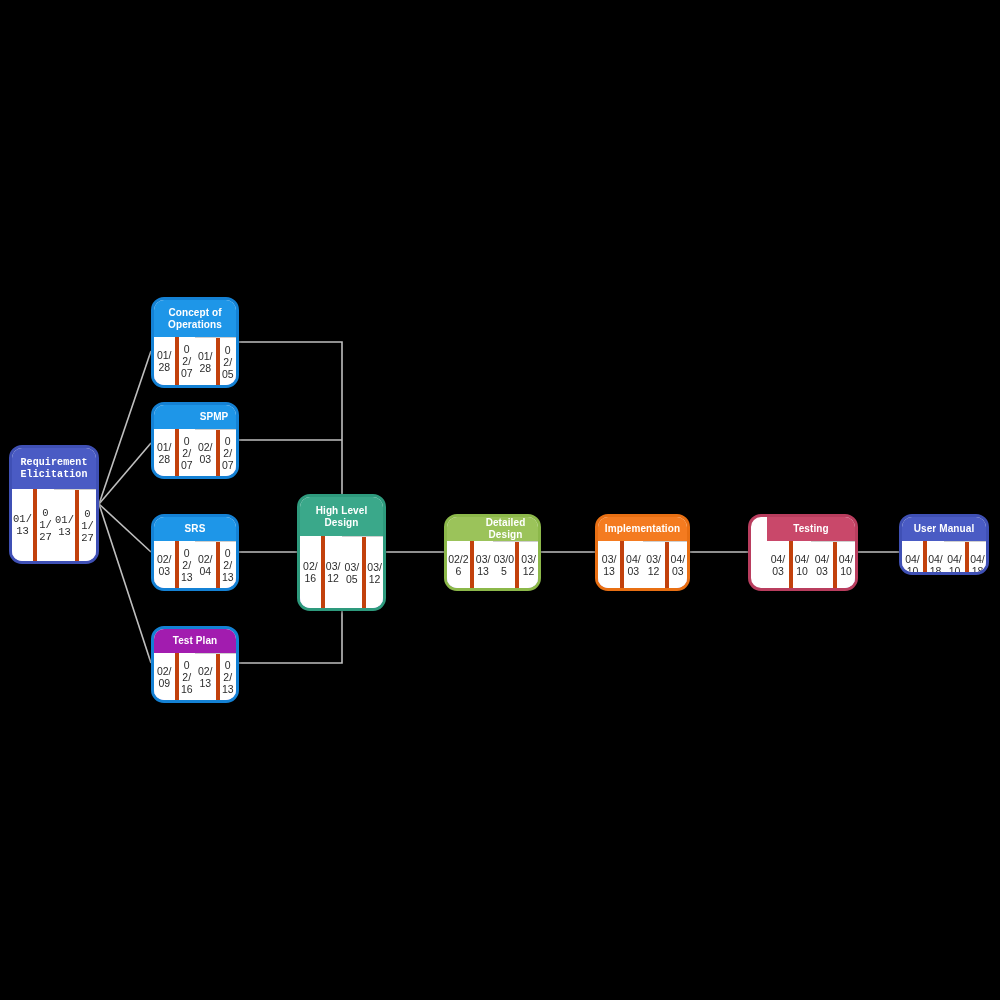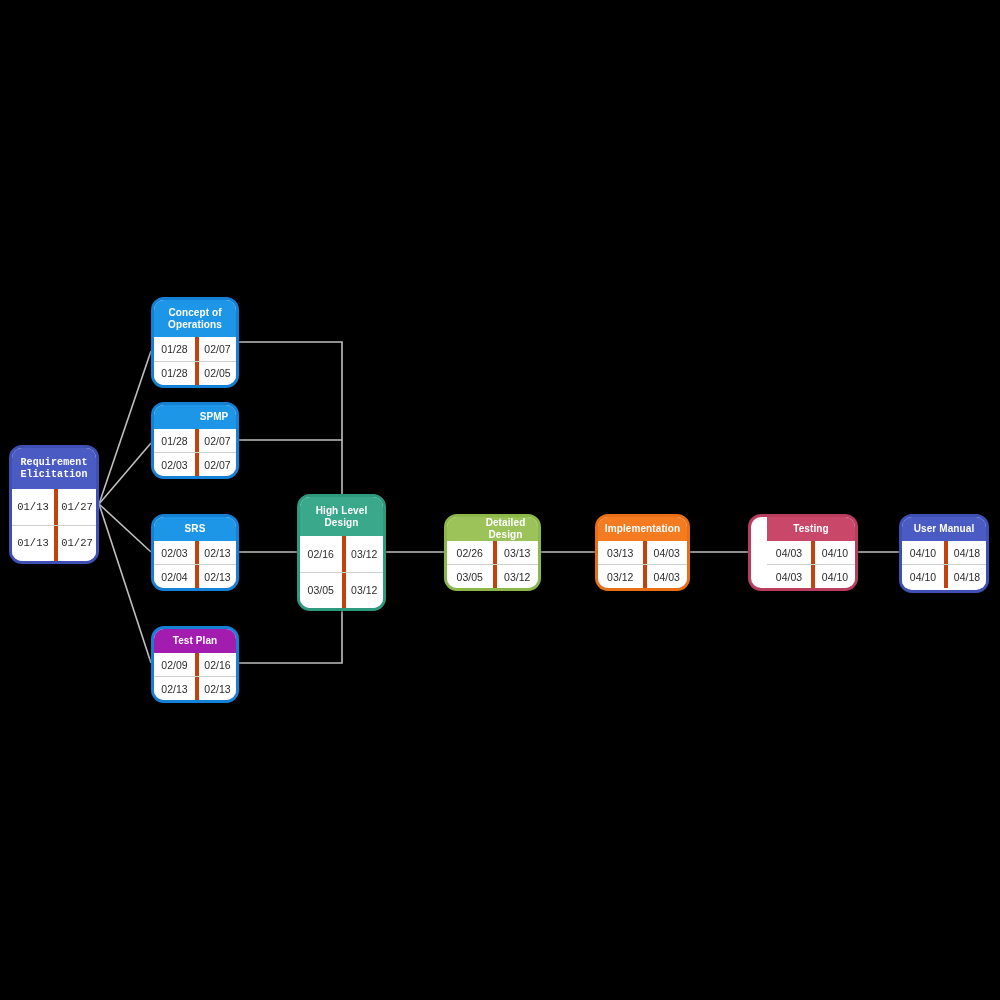--- a/index.html
+++ b/index.html
@@ -41,21 +41,21 @@
     line-height: 12px;
     text-align: center;
     display: flex;
     align-items: center;
     justify-content: center;
     padding: 2px 2px;
     letter-spacing: 0.1px;
   }
   .node-grid {
     display: flex;
-    flex-direction: column;
+    flex-direction: row;
     background: #c4b5fd;
   }
   .node-row {
     display: flex;
     flex-direction: row;
     flex: 1 1 auto;
   }
   .node-row + .node-row {
     border-top: 1px solid #cfcfcf;
   }
@@ -221,21 +221,21 @@
         <div class="node-cell">04/03</div>
         <div class="node-cell">04/10</div>
       </div>
       <div class="node-row">
         <div class="node-cell">04/03</div>
         <div class="node-cell">04/10</div>
       </div>
     </div>
   </div>
 
-  <div class="node" style="left:899px; top:514px; width:90px; height:79px; border-color:#3f50b5;">
+  <div class="node" style="left:899px; top:514px; width:90px; height:61px; border-color:#3f50b5;">
     <div class="node-title" style="background:#4a5bc4; height:24px;">User Manual</div>
     <div class="node-grid" style="height:47px;">
       <div class="node-row">
         <div class="node-cell">04/10</div>
         <div class="node-cell">04/18</div>
       </div>
       <div class="node-row">
         <div class="node-cell">04/10</div>
         <div class="node-cell">04/18</div>
       </div>

